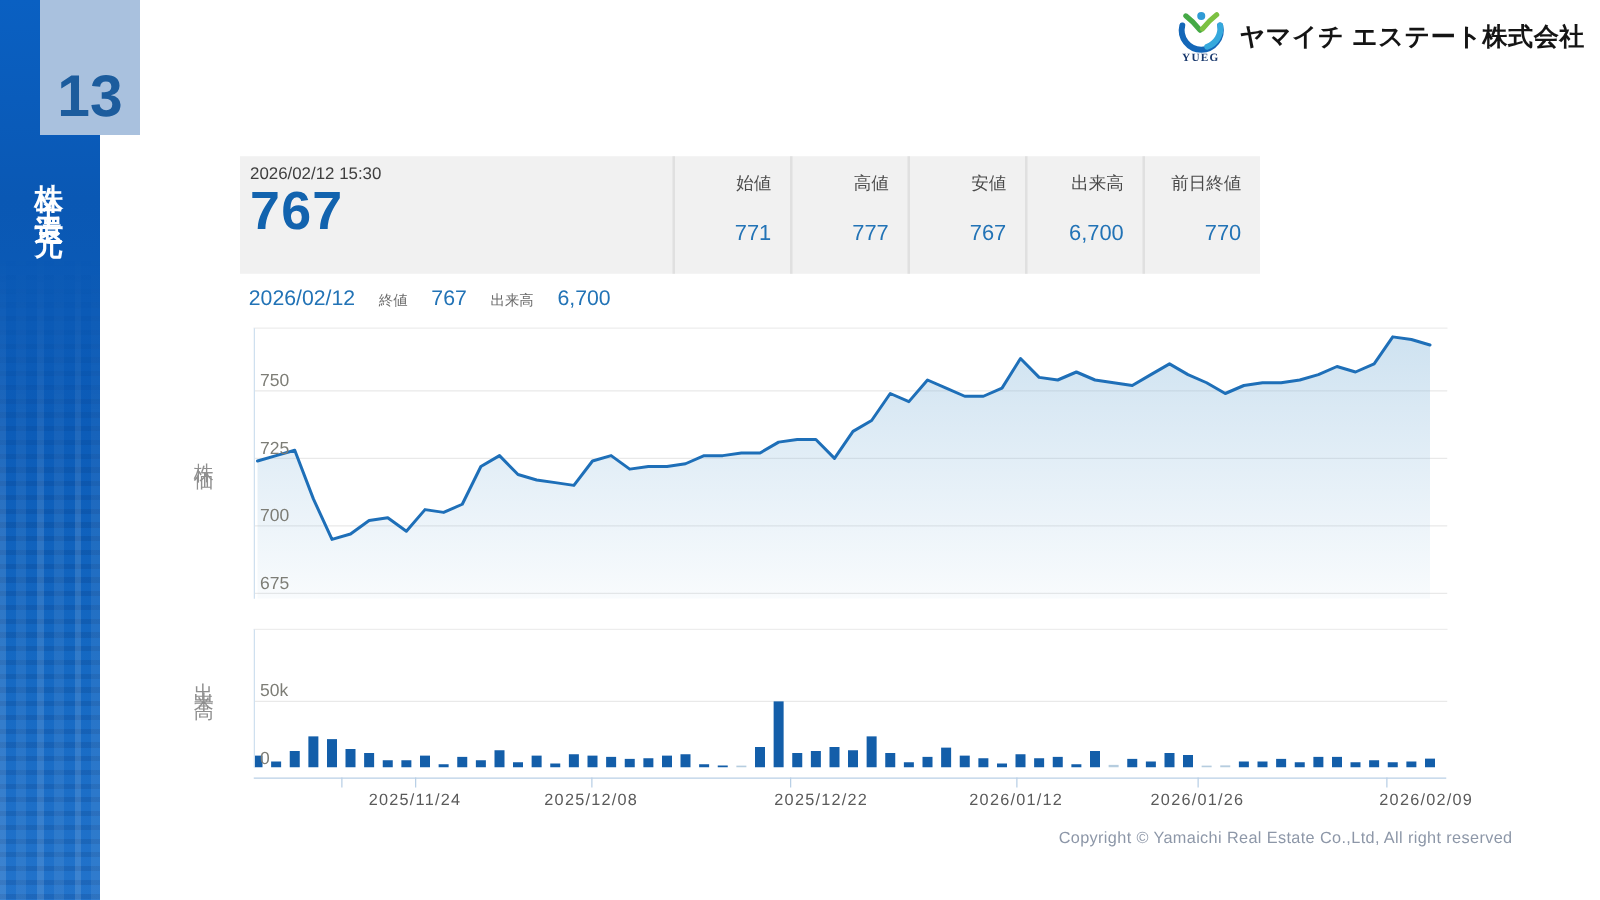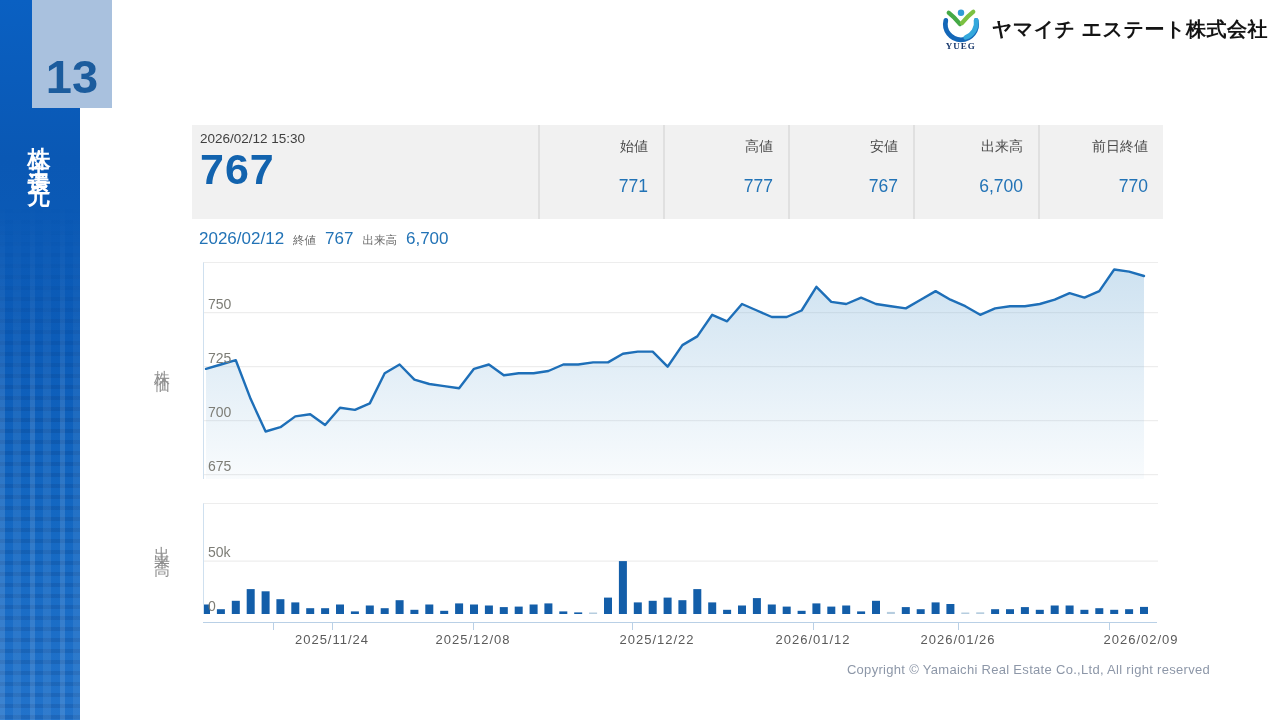--- a/index.html
+++ b/index.html
@@ -22,30 +22,30 @@
   .sidebar-label { writing-mode:vertical-rl; font-size:23px; font-weight:bold; color:#ffffff; letter-spacing:13px; }
 
   
   .slide-title { position:absolute; left:145px; top:50px; font-size:34px; font-weight:bold; color:#3a3a3a; letter-spacing:2px; }
   .logo { position:absolute; top:8px; right:12px; display:flex; align-items:center; gap:7px; }
   .logo-mark { display:flex; flex-direction:column; align-items:center; width:48px; }
   .logo-sym { font-family:"Liberation Serif", serif; font-size:9px; font-weight:bold; color:#1a3a6e; letter-spacing:1px; margin-top:-3px; }
   .logo-name { font-size:20px; font-weight:bold; color:#141414; letter-spacing:.5px; }
 
   
-  .quote-strip { position:absolute; left:192px; top:125px; width:971px; height:94px; background:#f1f1f1; display:flex; }
+  .quote-strip { position:absolute; left:192px; top:125px; width:816px; height:94px; background:#f1f1f1; display:flex; }
   .quote-main { width:346px; box-sizing:border-box; padding:6px 0 0 8px; }
   .quote-datetime { font-size:13.5px; color:#3f3f3f; }
   .quote-price { font-size:43px; font-weight:bold; color:#1263ae; line-height:1.08; letter-spacing:1px; }
   .quote-change { font-size:19px; color:#2e77b8; }
   .quote-col { flex:1; border-left:2px solid #e0e0e0; box-sizing:border-box; padding:13px 15px 0; }
   .quote-col-label { font-size:14px; color:#4a4a4a; text-align:right; }
   .quote-col-value { font-size:17.5px; color:#2273b6; text-align:right; margin-top:20px; }
 
-  .quote-subline { position:absolute; left:199px; top:229px; display:flex; align-items:baseline; gap:9px; }
+  .quote-subline { position:absolute; left:199px; top:229px; display:flex; align-items:baseline; gap:19px; }
   .sub-big { font-size:17px; color:#2273b6; }
   .sub-label { font-size:11.5px; color:#6b6b6b; }
 
   
   .price-chart { position:absolute; left:203px; top:262px; width:954px; height:216px;
     border-left:1px solid #cfe0ef; border-top:1px solid #ededed; }
   .volume-chart { position:absolute; left:203px; top:503px; width:954px; height:110px;
     border-left:1px solid #cfe0ef; border-top:1px solid #ededed; }
   .price-chart svg, .volume-chart svg { position:absolute; left:0; top:0; }
   .ytick { position:absolute; left:4px; font-size:14px; color:#7d7d76; line-height:16px; }

